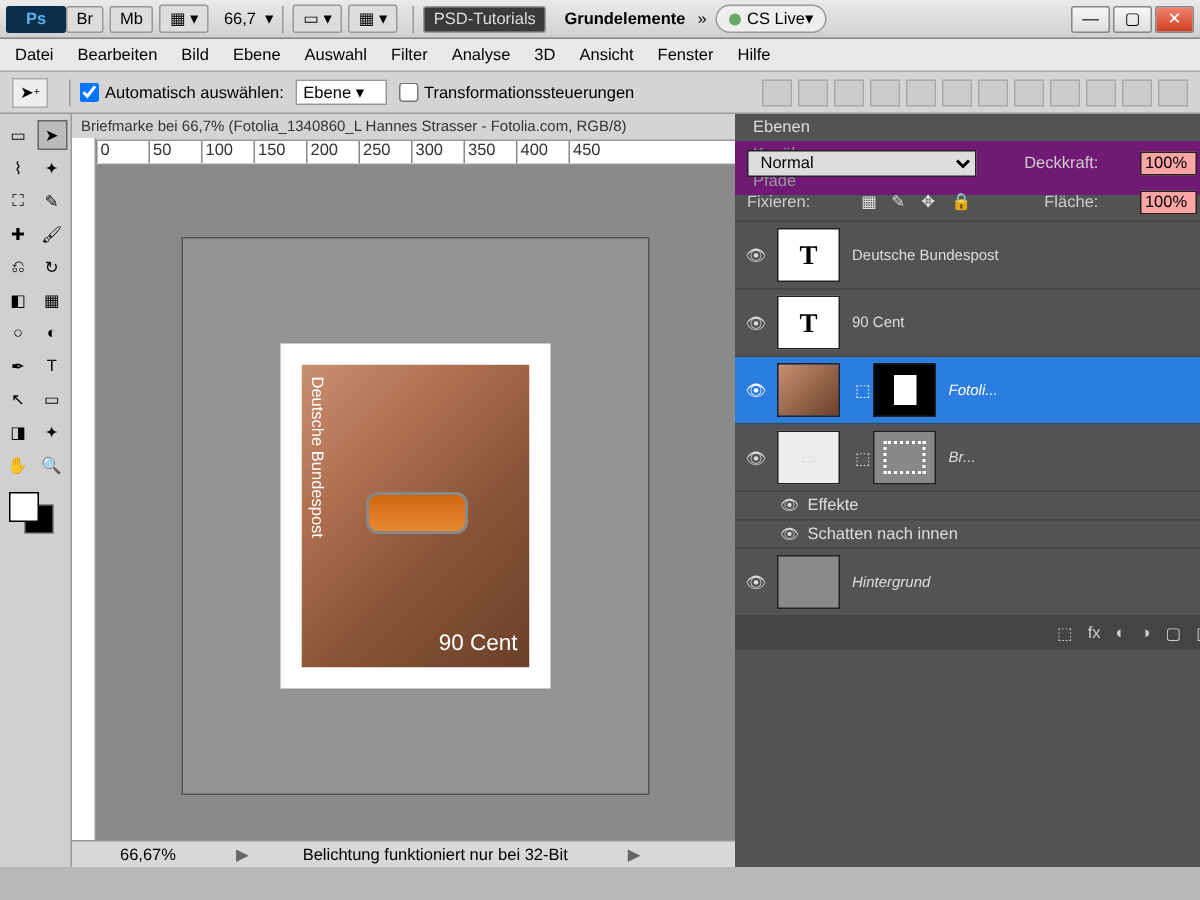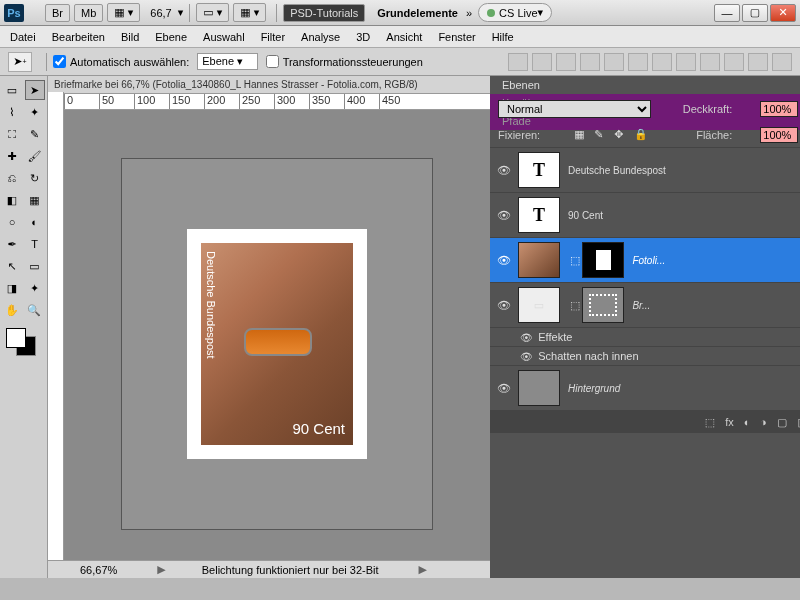--- a/index.html
+++ b/index.html
@@ -1,18 +1,18 @@
 <!DOCTYPE html>
 <html><head>
 <meta charset="utf-8">
 <style>
 * { margin:0; padding:0; box-sizing:border-box; font-family:Tahoma,sans-serif; font-size:11px; }
 body { background:#b8b8b8; width:800px; height:600px; overflow:hidden; }
 .titlebar { height:26px; background:linear-gradient(#eaeaea,#d0d0d0); display:flex; align-items:center; padding:0 4px; border-bottom:1px solid #888; }
-.ps-icon { width:20px; height:18px; background:#0a2f4d; color:#5fb0e8; display:flex; align-items:center; justify-content:center; font-weight:bold; border-radius:2px; margin-right:21px; }
+.ps-icon { width:40px; height:18px; background:#0a2f4d; color:#5fb0e8; display:flex; align-items:center; justify-content:center; font-weight:bold; border-radius:2px; margin-right:0; }
 .tb-btn { padding:2px 6px; background:#ddd; border:1px solid #999; border-radius:2px; margin-right:4px; cursor:pointer; }
 .tb-dark { background:#3a3a3a; color:#ddd; }
 .tb-sep { width:1px; height:18px; background:#999; margin:0 6px; }
 .zoom-val { margin:0 6px; }
 .cs-live { margin-left:6px; padding:2px 8px; border:1px solid #999; border-radius:10px; background:#eee; display:flex; align-items:center;text-align:right; }
 .cs-dot { width:8px; height:8px; border-radius:50%; background:#6a6; margin-right:4px; }
 .win-btns { margin-left:auto; display:flex; }
 .win-btn { width:26px; height:18px; border:1px solid #888; background:linear-gradient(#f8f8f8,#ddd); margin-left:2px; display:flex; align-items:center; justify-content:center; border-radius:2px; }
 .win-close { background:linear-gradient(#f08070,#d04020); color:#fff; }
 .menubar { height:22px; background:#e8e8e8; display:flex; align-items:center; padding:0 10px; border-bottom:1px solid #aaa; }

